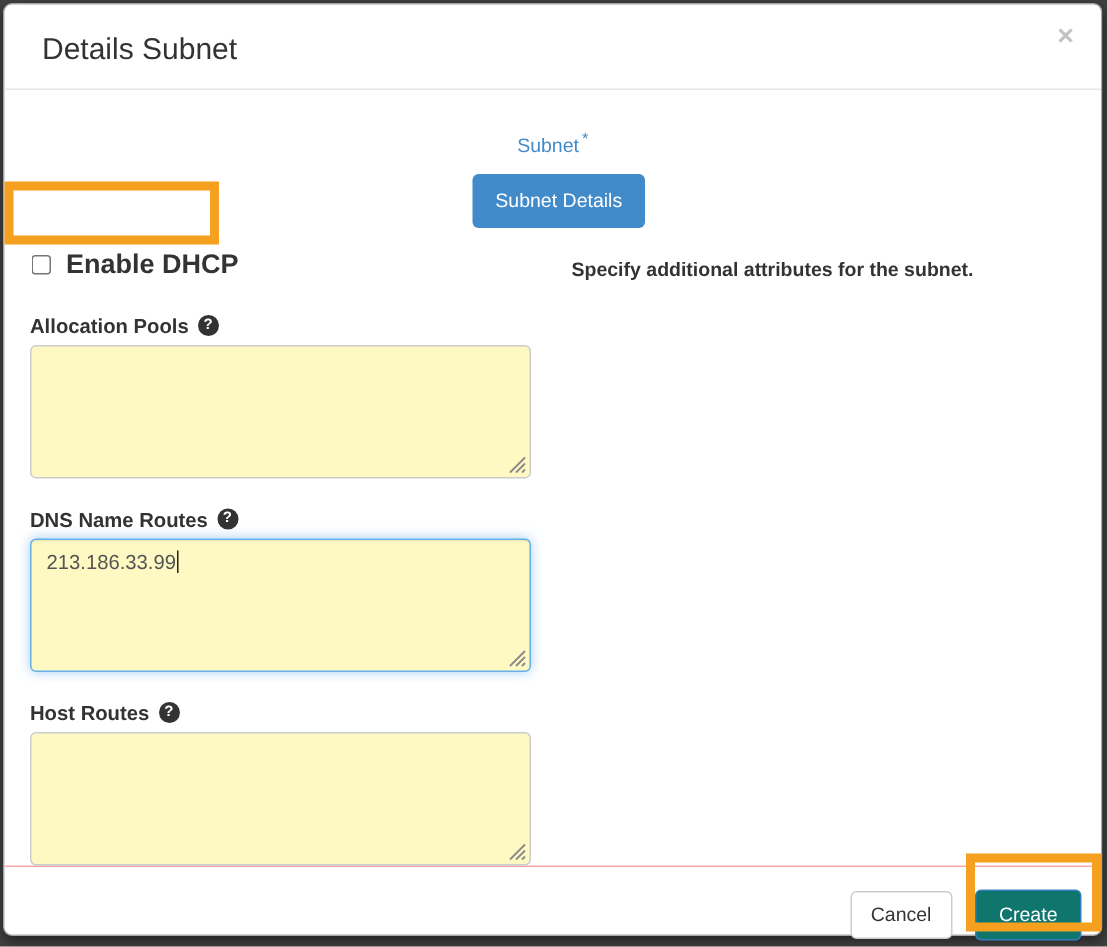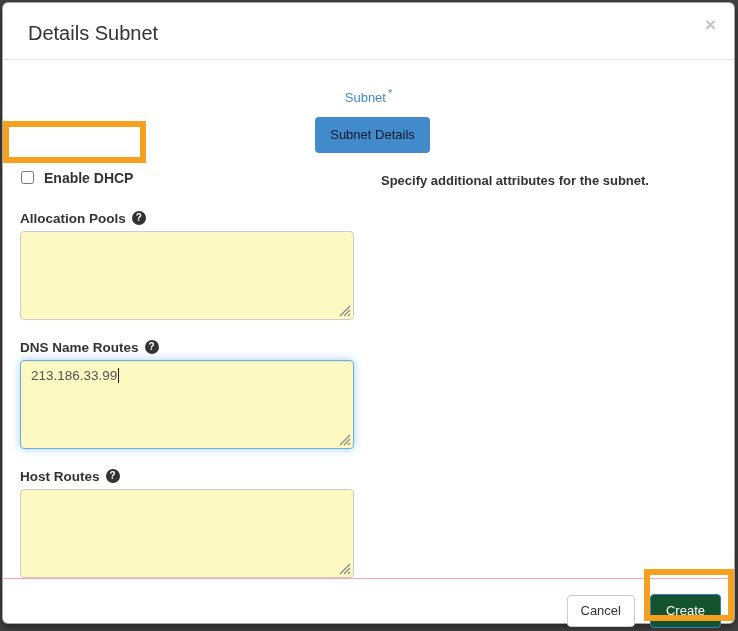--- a/index.html
+++ b/index.html
@@ -34,30 +34,30 @@
   
   .modal-body { flex: 1; padding: 17px 17px 0; }
 
   .tabs { display: flex; align-items: center; flex-direction: column; }
   .tab {
     font-size: 13px; color: #428bca; text-decoration: none;
     padding: 10px 15px; border-radius: 4px; line-height: 1.25;
     white-space: nowrap; cursor: pointer;
   }
   .tab .req { font-size: 11px; vertical-align: super; margin-left: 2px; }
-  .tab.active { background: #428bca; color: #0f172a; margin-left: 8px; }
+  .tab.active { background: #428bca; color: #ffffff; margin-left: 8px; }
 
   .columns { display: flex; align-items: flex-start; }
   .col-left { width: 334px; flex: none; }
   .col-right { flex: 1; margin-left: 27px; padding-top: 20px; font-weight: bold; }
   .help-text { margin: 0; font-size: 13px; color: #333; }
 
   .checkbox-row { display: flex; align-items: center; margin-top: 12px; height: 26px; }
   .checkbox-row input[type="checkbox"] { width: 13px; height: 13px; margin: 0 10px 0 1px; cursor: pointer; }
-  .checkbox-row label { font-size: 14px; font-weight: bold; color: #333; cursor: pointer; text-align: center; }
+  .checkbox-row label { font-size: 18px; font-weight: bold; color: #333; cursor: pointer; text-align: center; }
 
   .field-group { margin-top: 20px; }
   .field-label {
     display: flex; align-items: center; gap: 6px;
     font-size: 13.5px; font-weight: bold; color: #333; margin-bottom: 5px;
   }
   .help-icon {
     width: 14px; height: 14px; border-radius: 50%;
     background: #333; color: #fff;
     font-size: 10px; font-weight: bold; line-height: 1;
@@ -82,21 +82,21 @@
   .modal-footer {
     border-top: 1px solid #fca5a5;
     padding: 15px 13px 15px;
     display: flex; justify-content: flex-end; align-items: center; gap: 10px;
   }
   .btn {
     font-size: 13px; line-height: 1.4; padding: 6px 13px; min-width: 62px;
     border-radius: 4px; border: 1px solid #ccc; background: #fff; color: #333;
     cursor: pointer; font-family: "Liberation Sans", sans-serif;
   }
-  .btn-primary { background: #14532d; border-color: #357ebd; color: #fff; margin-left: 5px; padding: 7px 15px; }
+  .btn-primary { background: #0f766e; border-color: #357ebd; color: #fff; margin-left: 5px; padding: 7px 15px; }
 
   
   .annotation {
     position: absolute; border: 6px solid #f5a01e;
     pointer-events: none; z-index: 10; background: transparent;
   }
   .annotation-dhcp   { left: 3px;   top: 121px; width: 143px; height: 42px; }
   .annotation-create { left: 644px; top: 569px; width: 90px;  height: 52px; }
 </style>
 </head>

